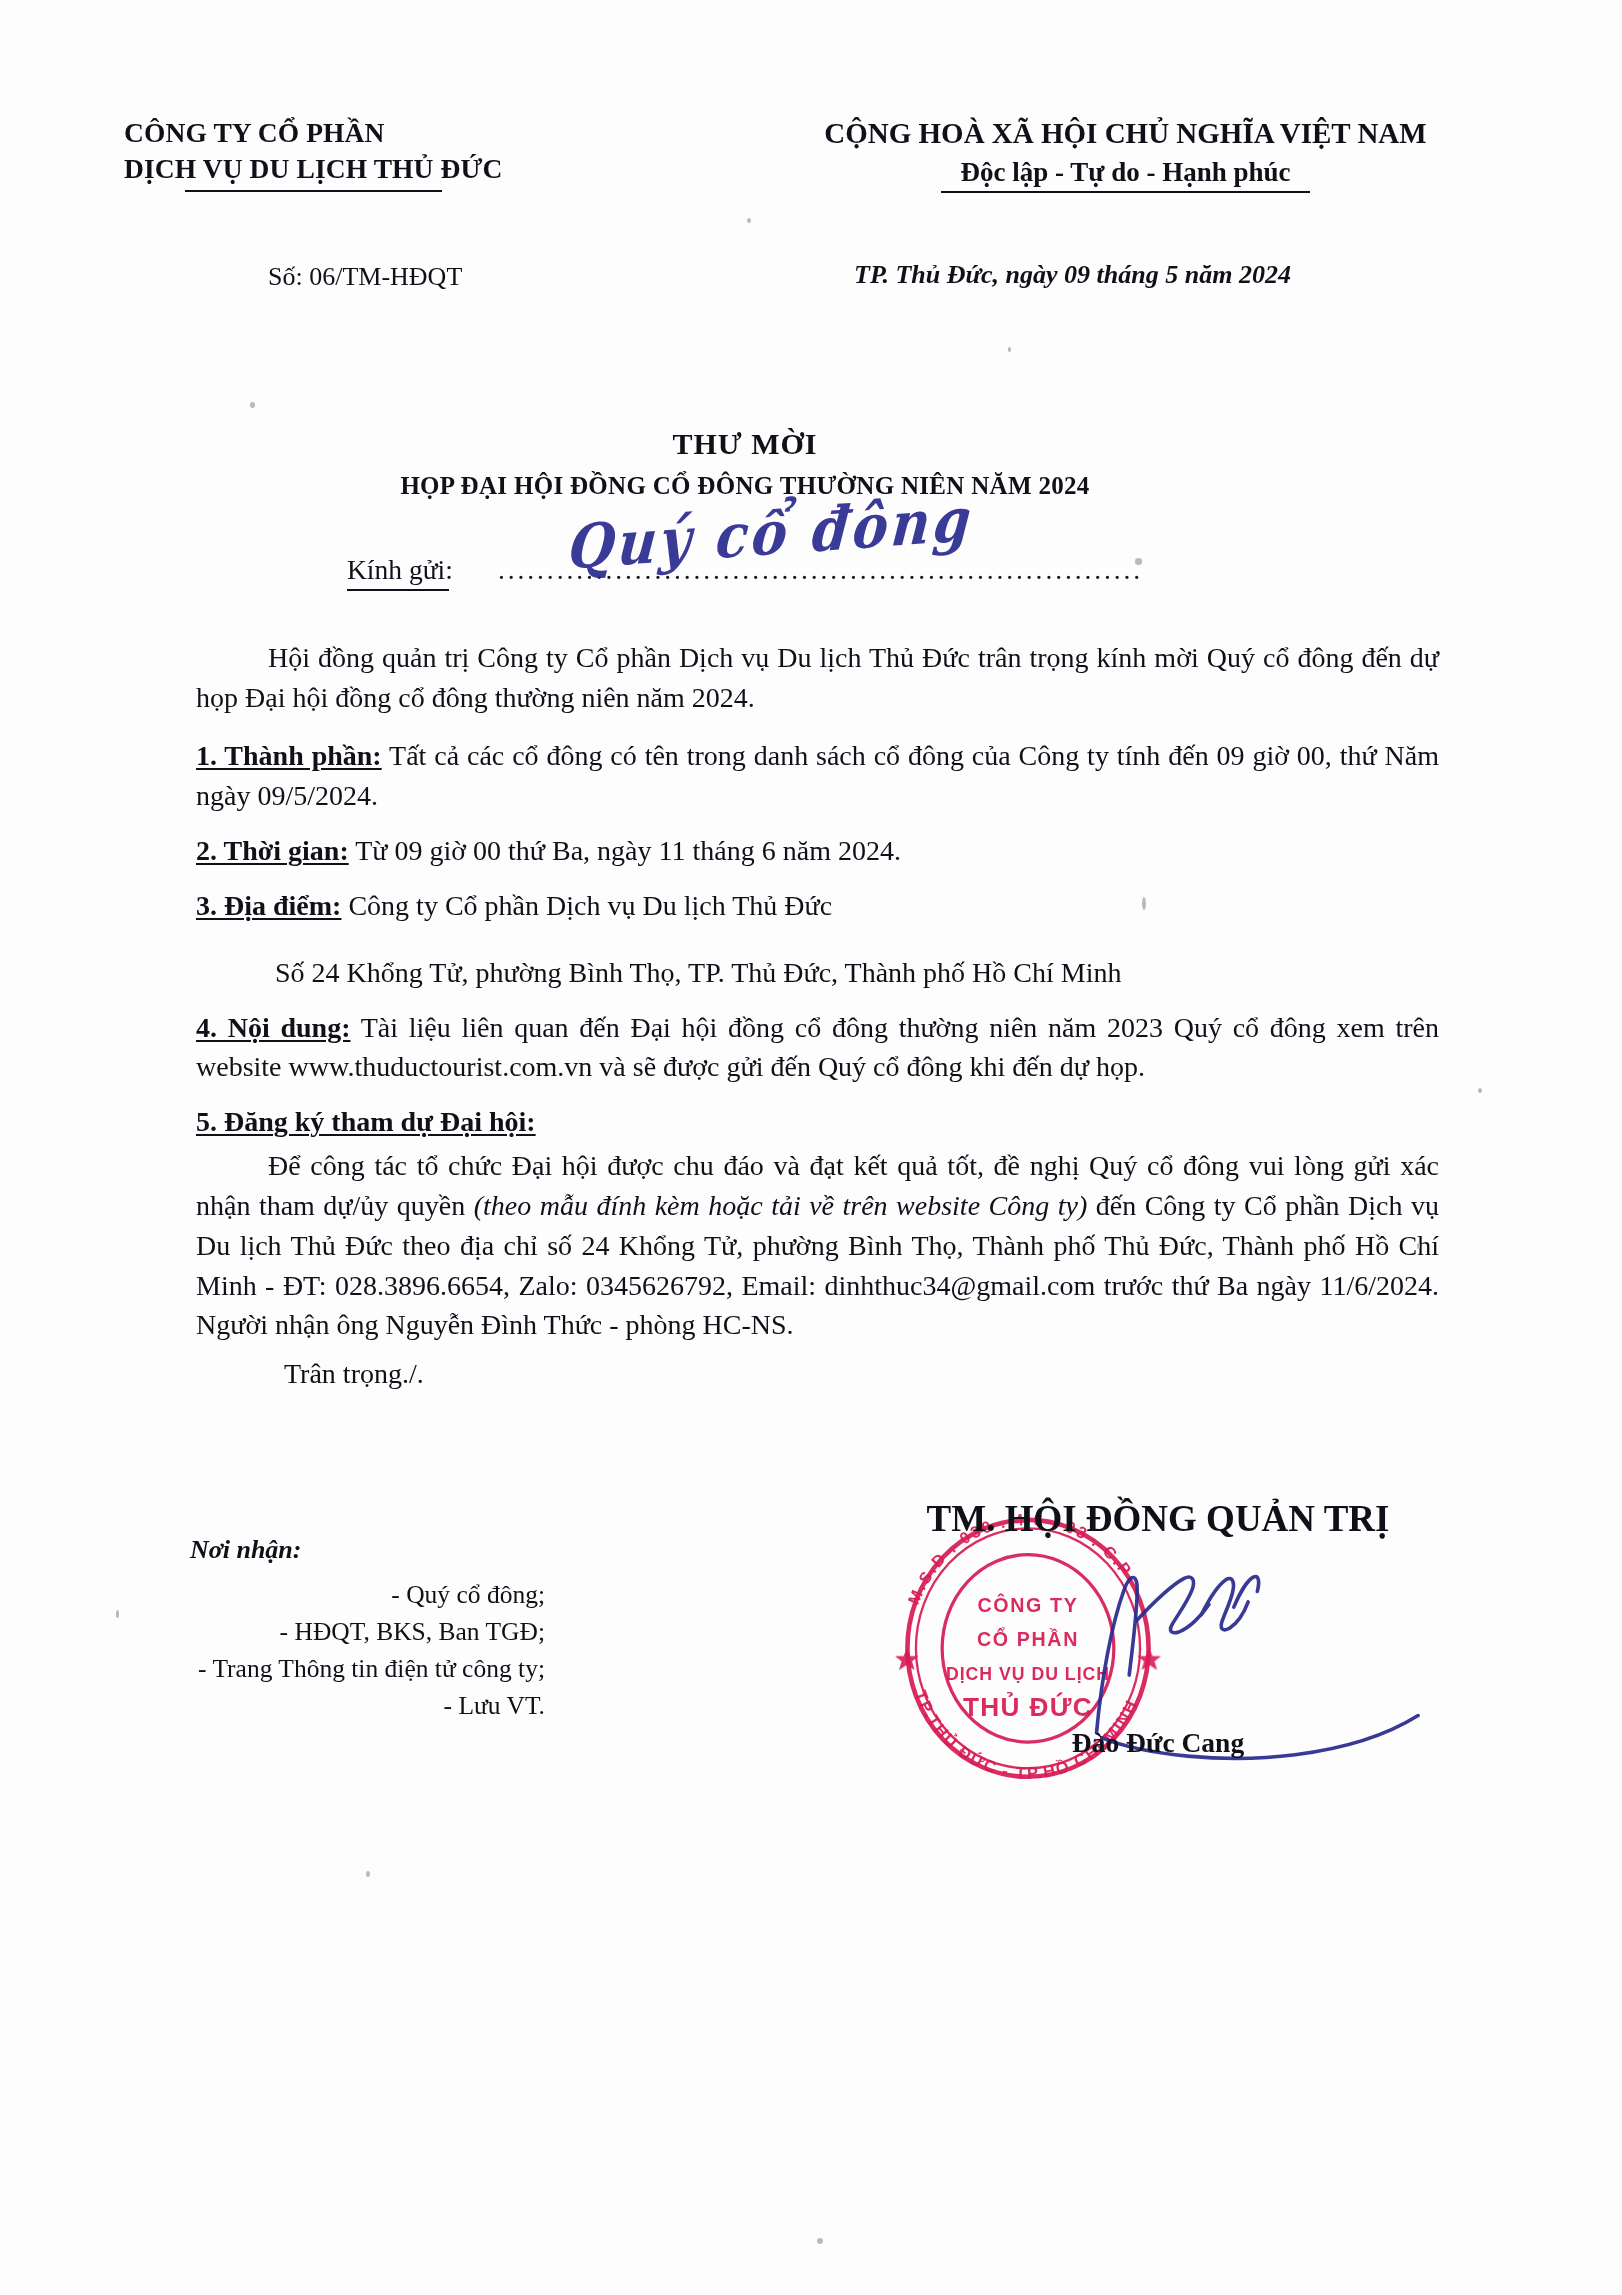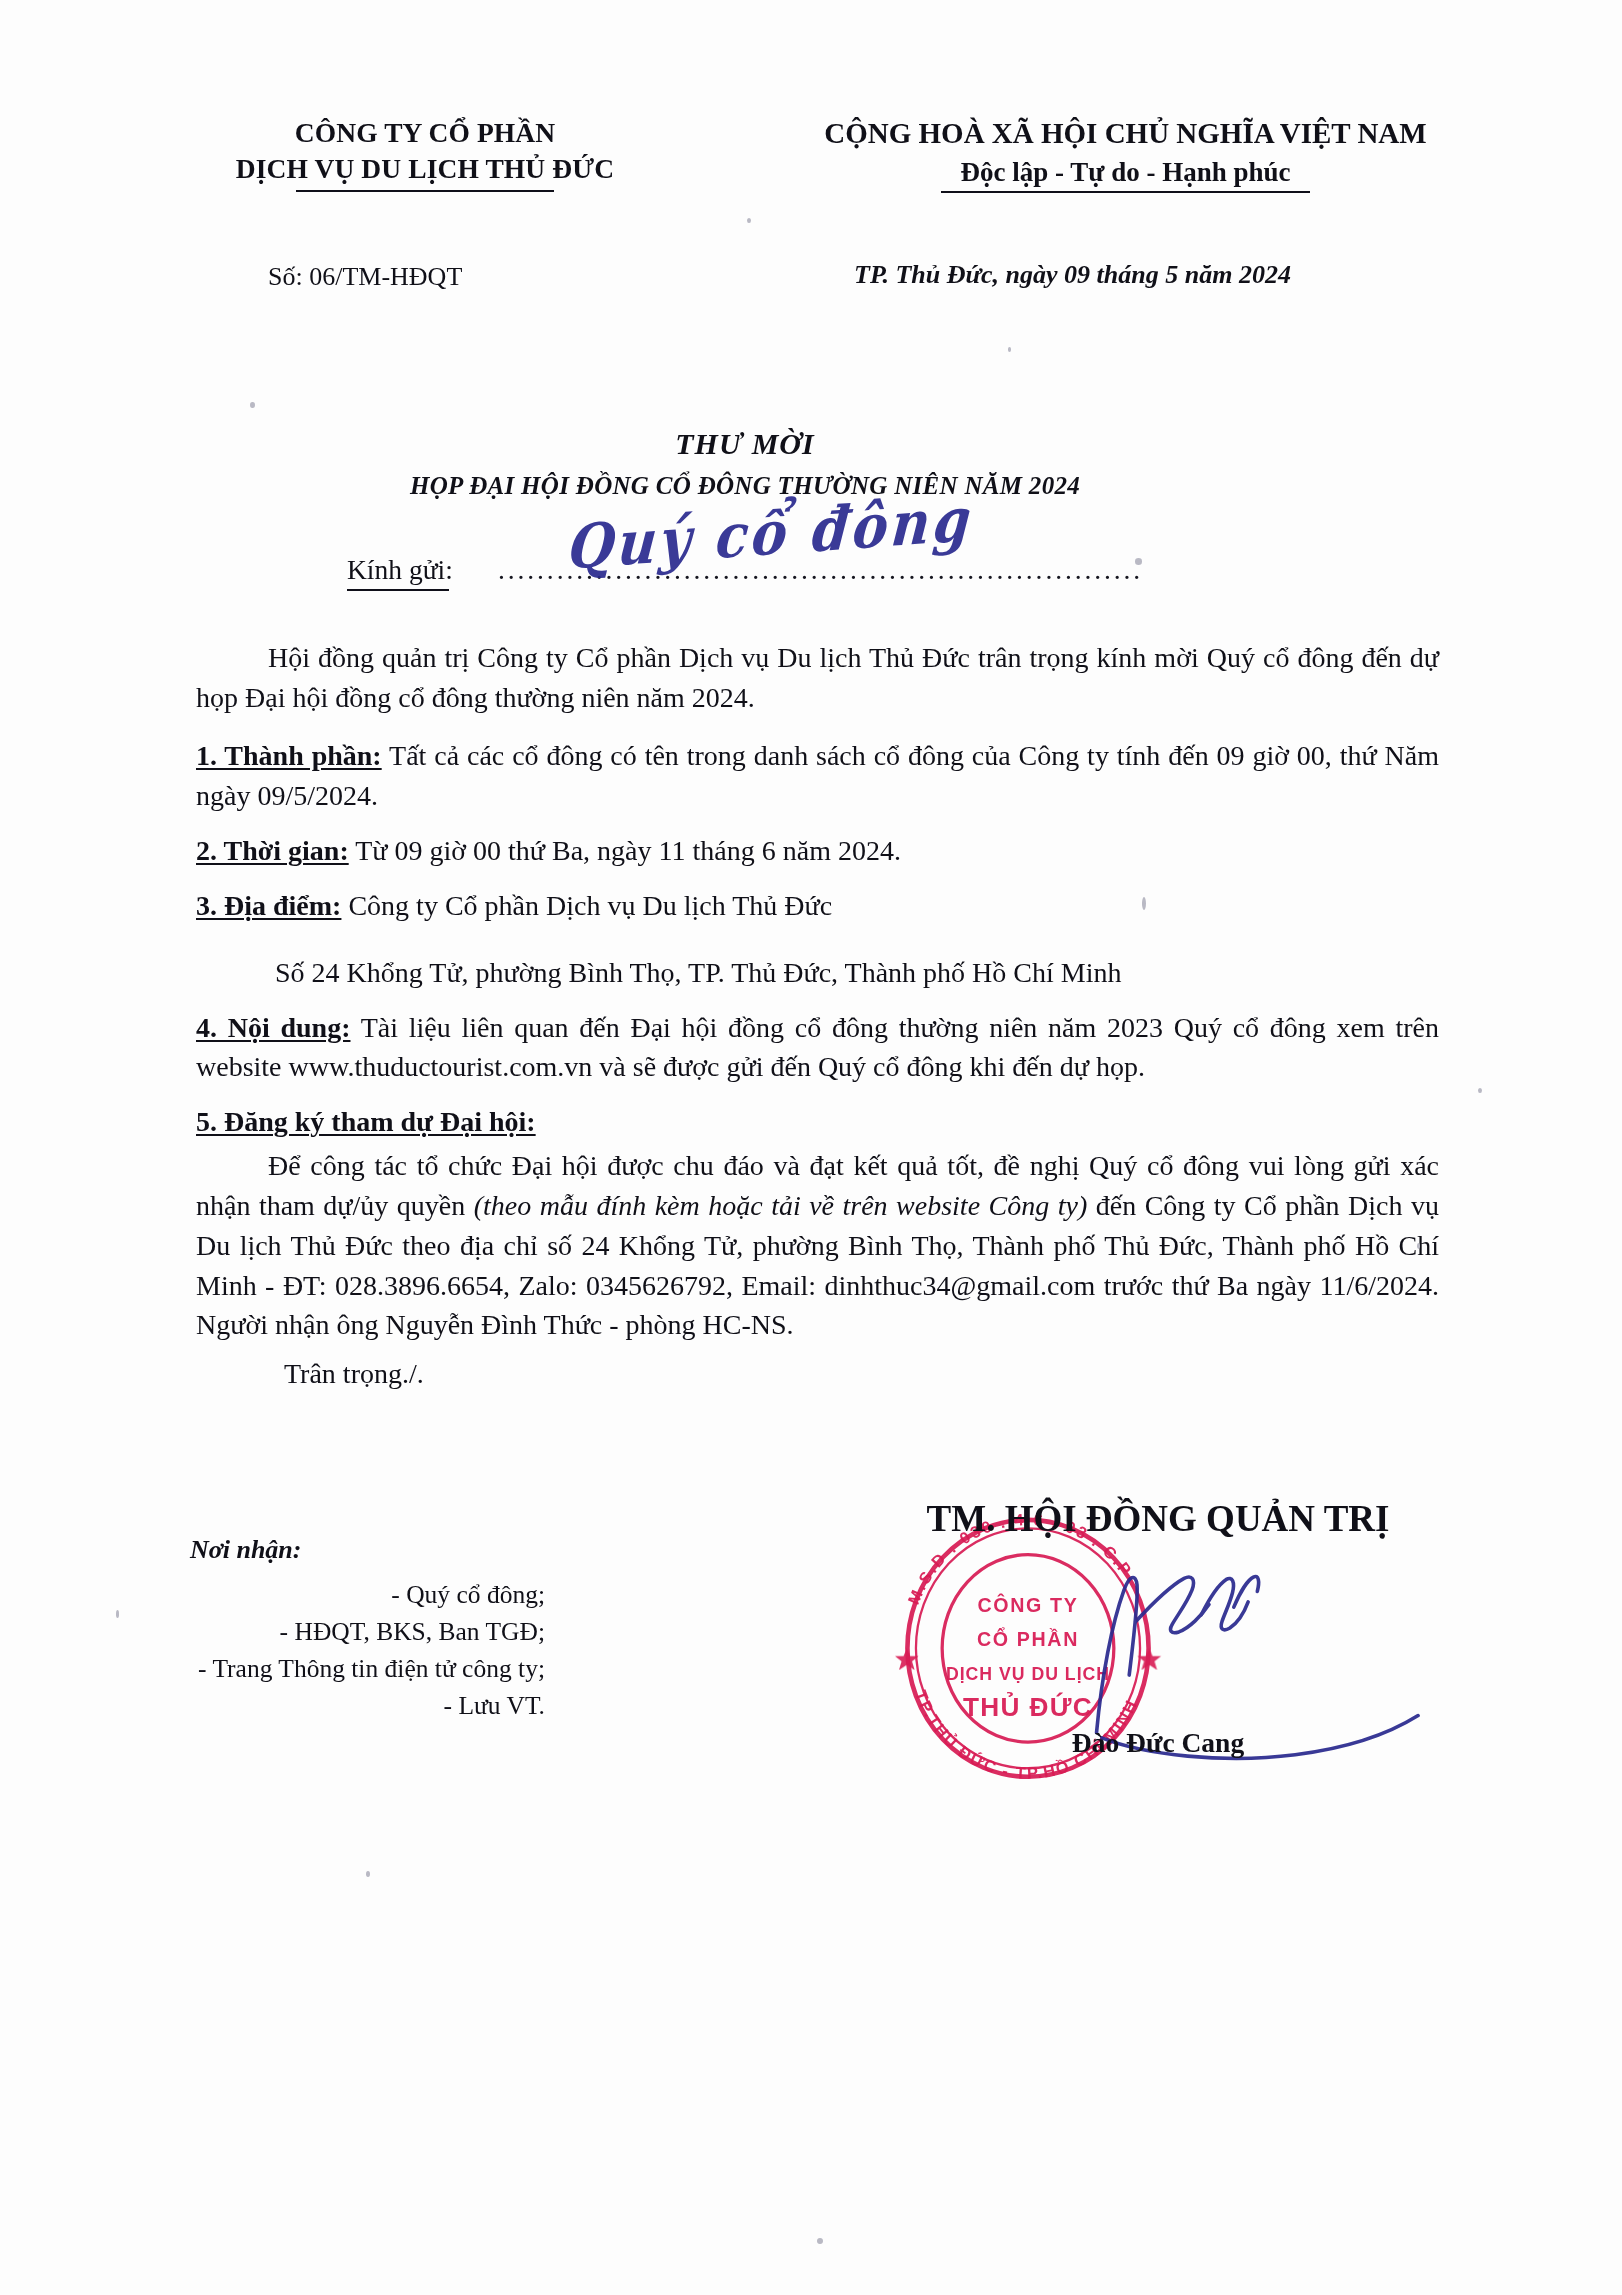--- a/index.html
+++ b/index.html
@@ -22,21 +22,20 @@
     position: absolute;
     top: 115px;
     left: 0;
     width: 1623px;
     display: flex;
     align-items: flex-start;
   }
   .hdr-left {
     width: 602px;
     margin-left: 124px;
-    text-align: center;
   }
   .hdr-right {
     flex: 1;
     text-align: center;
     margin-right: 98px;
   }
   .org-line1, .org-line2 {
     font-size: 27.5px;
     font-weight: bold;
     letter-spacing: 0.1px;
@@ -99,21 +98,20 @@
     white-space: nowrap;
   }
 
   
   .title-block {
     position: absolute;
     top: 429px;
     left: 0;
     width: 1490px;
     text-align: center;
-    font-style: italic;
   }
   .title-main {
     font-size: 30px;
     font-weight: bold;
     letter-spacing: 1px;
     line-height: 1.0;
   }
   .title-sub {
     font-size: 25px;
     font-weight: bold;

